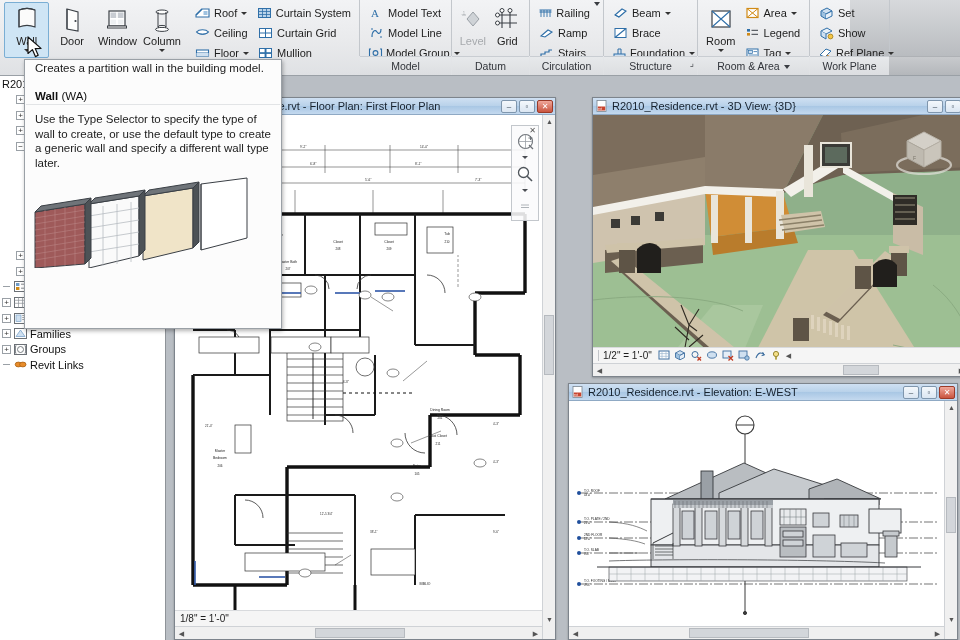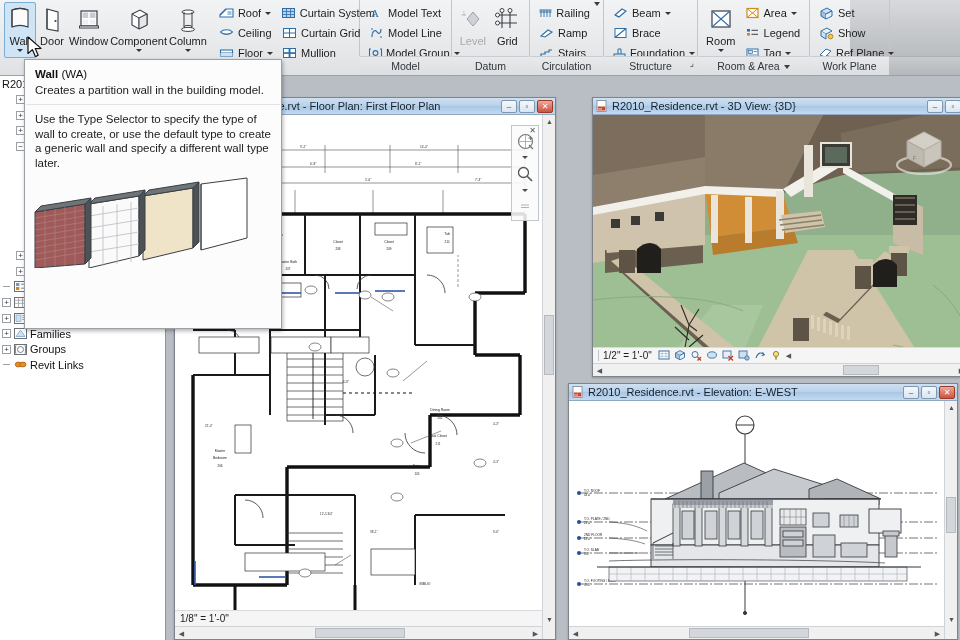--- a/index.html
+++ b/index.html
@@ -177,31 +177,20 @@
                 <rect x="8.5" y="6.5" width="5.7" height="5.5" fill="#c8ccd2"></rect>
                 <rect x="15.8" y="6.5" width="5.7" height="5.5" fill="#c8ccd2"></rect>
                 <rect x="8.5" y="13.6" width="5.7" height="4.8" fill="#eef0f2"></rect>
                 <rect x="15.8" y="13.6" width="5.7" height="4.8" fill="#eef0f2"></rect>
                 <rect x="5.5" y="20" width="19" height="2" fill="#fff" stroke="#3a3f45" stroke-width="1"></rect>
               </svg>
             </span>
             <span class="lb">Window</span>
           </div>
 
-          <div class="bigbtn" style="width:86px">
-            <span class="ic">
-              <svg width="30" height="28" viewBox="0 0 30 28">
-                <path d="M8 8 L16 4 L23 8 L23 19 L15 23 L8 19 Z" fill="#fdfdfd" stroke="#3a3f45" stroke-width="1.1"></path>
-                <path d="M8 8 L15 12 L23 8 M15 12 L15 23" fill="none" stroke="#3a3f45" stroke-width="1"></path>
-                <path d="M15 12 L23 8 L23 19 L15 23 Z" fill="#e4e7ea" stroke="#3a3f45" stroke-width="1"></path>
-              </svg>
-            </span>
-            <span class="lb">Component</span>
-            <span class="arrow"></span>
-          </div>
 
           <div class="bigbtn" style="width:56px">
             <span class="ic">
               <svg width="30" height="28" viewBox="0 0 30 28">
                 <ellipse cx="15" cy="6" rx="6" ry="2" fill="#fff" stroke="#3a3f45" stroke-width="1"></ellipse>
                 <path d="M11 6 L11 21 M19 6 L19 21" stroke="#3a3f45" stroke-width="1" fill="none"></path>
                 <ellipse cx="15" cy="21" rx="4" ry="1.6" fill="#fff" stroke="#3a3f45" stroke-width="1"></ellipse>
                 <ellipse cx="15" cy="23.4" rx="6.5" ry="2" fill="#fff" stroke="#3a3f45" stroke-width="1"></ellipse>
               </svg>
             </span>
@@ -1162,25 +1151,25 @@
         <div class="hsb">
           <div class="sbtn" style="left:0">◀</div>
           <div class="sthumb" style="top:1px;bottom:1px;left:120px;width:120px"></div>
           <div class="sbtn" style="right:0">▶</div>
         </div>
       </div>
     </div>
   </div>
 
   <div id="tooltip">
+    <div id="tt-sub">Creates a partition wall in the building model.</div>
     <div id="tt-head">
       <b>Wall</b>
       <span>(WA)</span>
     </div>
-    <div id="tt-sub">Creates a partition wall in the building model.</div>
     <div id="tt-divline"></div>
     <div id="tt-body">Use the Type Selector to specify the type of wall to create, or use the default type to create a generic wall and specify a different wall type later.</div>
     <div id="tt-img">
       <svg width="256" height="92" viewBox="0 0 256 92">
 
         <path d="M176 8 L222 2 L222 62 L176 74 Z" fill="#ffffff" stroke="#3a3f45" stroke-width="1"></path>
         <path d="M176 8 L176 74" stroke="#3a3f45" stroke-width="1"></path>
 
         <path d="M118 20 L168 12 L168 72 L118 84 Z" fill="#f0e4c8" stroke="#3a3f45" stroke-width="1"></path>
         <path d="M118 20 L124 14 L174 6 L168 12 Z" fill="#6f7479" stroke="#3a3f45" stroke-width="1"></path>

